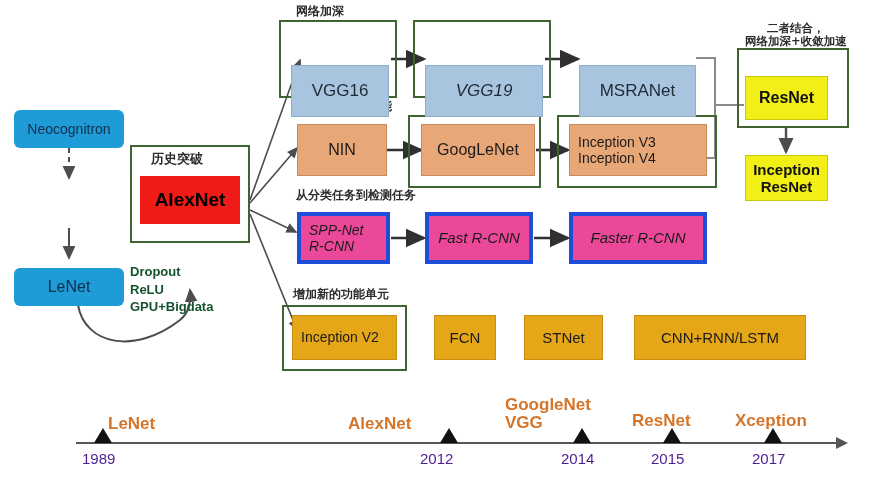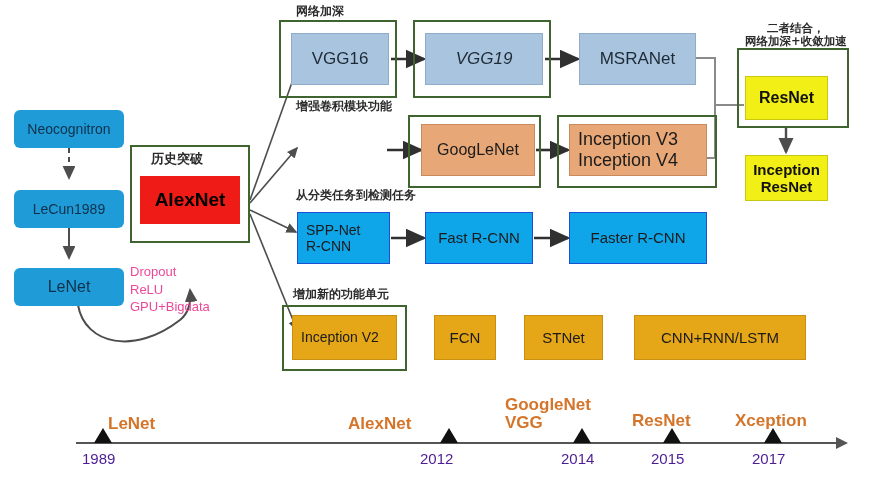--- a/index.html
+++ b/index.html
@@ -10,30 +10,30 @@
   }
   #root{position:relative;width:878px;height:478px;}
   .svg-layer{position:absolute;left:0;top:0;width:878px;height:478px;pointer-events:none;}
   .node{
     position:absolute;display:flex;align-items:center;justify-content:center;
     text-align:center;box-sizing:border-box;line-height:1.15;
     color:#1b1b1b;font-weight:400;
   }
   .node .lbl{display:block;width:100%;white-space:pre-line;}
   .blue{background:#1f9bd8;color:#10314a;font-size:14px;border-radius:6px;}
-  .bluepale{background:#a9c4de;border:1px solid #8fadc9;font-size:17px;color:#1e2a35;}
+  .bluepale{background:#a9c4de;border:1px solid #8fadc9;font-size:17px;color:#1e2a35;margin-top:32px;}
   .red{background:#ee1b16;color:#000;font-weight:bold;font-size:19px;}
   .orange{background:#e8a777;border:1px solid #c98a5e;font-size:16px;}
-  .green{background:#0ea5e9;border:1px solid #1d4ed8;font-size:15px;}
+  .green{background:#ec4899;border:4px solid #1d4ed8;font-size:15px;font-style:italic;}
   .amber{background:#e5a617;border:1px solid #c98f10;font-size:15px;}
   .yellow{background:#f2ef16;border:1px solid #c9c70f;font-weight:bold;font-size:16px;color:#111;}
   .grpbox{position:absolute;border:2px solid #3f642f;background:transparent;box-sizing:border-box;}
   .cnlabel{position:absolute;font-weight:bold;color:#2b2b2b;font-size:12px;
     font-family:"DejaVu Sans","Liberation Sans",sans-serif;white-space:pre-line;line-height:1.15;}
-  .anno{position:absolute;font-weight:normal;color:#ec4899;font-size:13px;white-space:pre-line;line-height:1.35;}
+  .anno{position:absolute;font-weight:bold;color:#14532d;font-size:13px;white-space:pre-line;line-height:1.35;}
   .tl-name{position:absolute;color:#d4752a;font-weight:bold;font-size:17px;white-space:pre-line;
     line-height:1.05;text-align:left;}
   .tl-year{position:absolute;color:#4c1d95;font-size:15px;}
   .align-left .lbl{text-align:left;padding-left:8px;}
 </style>
 </head>
 <body>
 
 <div id="root">
 
@@ -92,23 +92,20 @@
   <div class="cnlabel" style="left:296px;top:100px;">增强卷积模块功能</div>
   <div class="cnlabel" style="left:296px;top:189px;">从分类任务到检测任务</div>
   <div class="cnlabel" style="left:293px;top:288px;">增加新的功能单元</div>
   <div class="cnlabel" style="left:151px;top:152px;font-size:13px;">历史突破</div>
   <div class="cnlabel" style="left:745px;top:22px;font-size:11.5px;text-align:center;">二者结合，
 网络加深+收敛加速</div>
 
   <div class="node blue" style="left:14px;top:110px;width:110px;height:38px;">
       <span class="lbl">Neocognitron</span>
     </div>
-  <div class="node blue" style="left:14px;top:190px;width:110px;height:38px;">
-      <span class="lbl">LeCun1989</span>
-    </div>
   <div class="node blue" style="left:14px;top:268px;width:110px;height:38px;font-size:16px;">
       <span class="lbl">LeNet</span>
     </div>
 
   <div class="node red" style="left:140px;top:176px;width:100px;height:48px;">
       <span class="lbl">AlexNet</span>
     </div>
   <div class="anno" style="left:130px;top:263px;">Dropout
 ReLU
 GPU+Bigdata</div>
@@ -116,24 +113,27 @@
   <div class="node bluepale" style="left:291px;top:33px;width:98px;height:52px;">
       <span class="lbl">VGG16</span>
     </div>
   <div class="node bluepale" style="left:425px;top:33px;width:118px;height:52px;font-style:italic;">
       <span class="lbl">VGG19</span>
     </div>
   <div class="node bluepale" style="left:579px;top:33px;width:117px;height:52px;">
       <span class="lbl">MSRANet</span>
     </div>
 
+  <div class="node orange" style="left:297px;top:124px;width:90px;height:52px;">
+      <span class="lbl">NIN</span>
+    </div>
   <div class="node orange" style="left:421px;top:124px;width:114px;height:52px;">
       <span class="lbl">GoogLeNet</span>
     </div>
-  <div class="node orange align-left" style="left:569px;top:124px;width:138px;height:52px;font-size:18px;">
+  <div class="node orange align-left" style="left:569px;top:124px;width:138px;height:52px;font-size:14px;">
       <span class="lbl">Inception V3
 Inception V4</span>
     </div>
 
   <div class="node green align-left" style="left:297px;top:212px;width:93px;height:52px;font-size:14px;">
       <span class="lbl">SPP-Net
 R-CNN</span>
     </div>
   <div class="node green" style="left:425px;top:212px;width:108px;height:52px;">
       <span class="lbl">Fast R-CNN</span>

